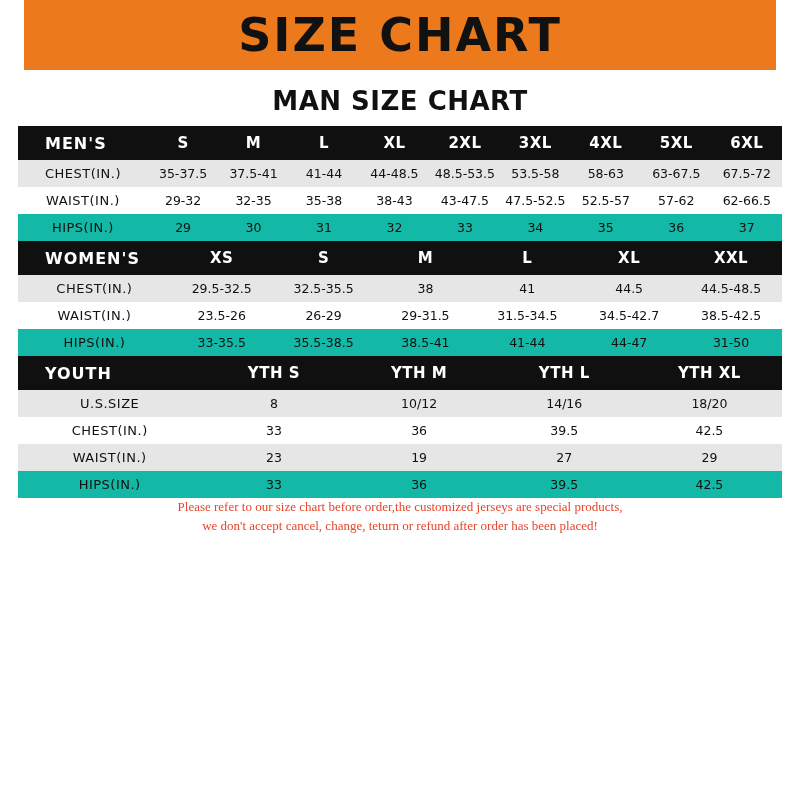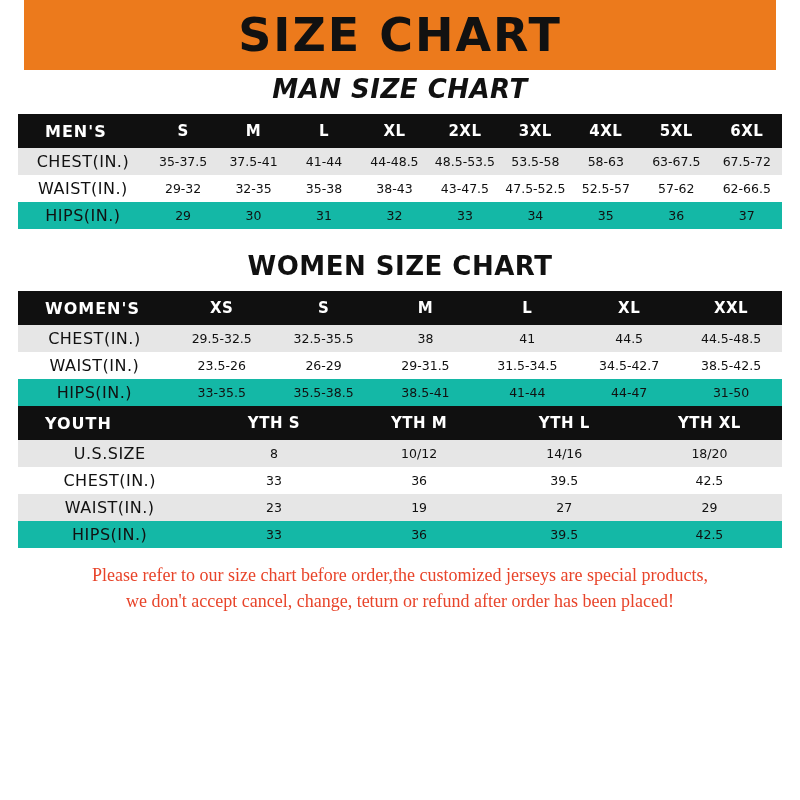--- a/index.html
+++ b/index.html
@@ -59,21 +59,21 @@
   }
 
   .section-title {
     text-align: center;
     font-family: "DejaVu Sans", sans-serif;
     font-weight: bold;
     font-size: 26px;
     color: #111;
     letter-spacing: 0.5px;
   }
-  .section-title.man { margin: 4px 0 10px; font-style: italic; }
+  .section-title.man { margin: 16px 0 10px; }
   .section-title.women { margin: 22px 0 10px; }
   .section-title.youth { margin: 24px 0 10px; }
 
   table.size-table {
     width: 100%;
     border-collapse: collapse;
     table-layout: fixed;
     font-family: "DejaVu Sans", sans-serif;
   }
   table.size-table th,
@@ -95,40 +95,39 @@
     letter-spacing: 0.5px;
   }
   table.size-table thead th.rowlabel {
     text-align: left;
     padding-left: 27px;
     font-size: 16px;
     letter-spacing: 1px;
   }
   table.size-table tbody td.rowlabel {
     text-align: center;
-    font-size: 16px;
+    font-size: 13px;
     letter-spacing: 0.5px;
     color: #111;
   }
   tr.band-light td { background: #e6e6e6; }
   tr.band-white td { background: #ffffff; }
   tr.band-mid td { background: #14b8a6; }
 
   
   .men-table col.c0 { width: 17%; }
   .women-table col.c0 { width: 20%; }
   .youth-table col.c0 { width: 24%; }
 
   .footer-note {
-    margin-top: 14px;
     padding: 0 14px 8px;
     text-align: center;
     color: #e8442a;
     font-family: "Liberation Serif", serif;
-    font-size: 18px;
+    font-size: 13px;
     line-height: 1.45;
   }
   .footer-note .line { display: block; }
 </style>
 </head>
 <body>
 
 <div class="page">
 
   <div class="header-band">
@@ -200,21 +199,20 @@
           <td>32</td>
           <td>33</td>
           <td>34</td>
           <td>35</td>
           <td>36</td>
           <td>37</td>
         </tr>
       </tbody>
     </table>
 
-    <div class="section-title women">WOMEN SIZE CHART</div>
     <table class="size-table women-table">
       <colgroup>
         <col class="c0">
           <col>
           <col>
           <col>
           <col>
           <col>
           <col>
       </colgroup>

